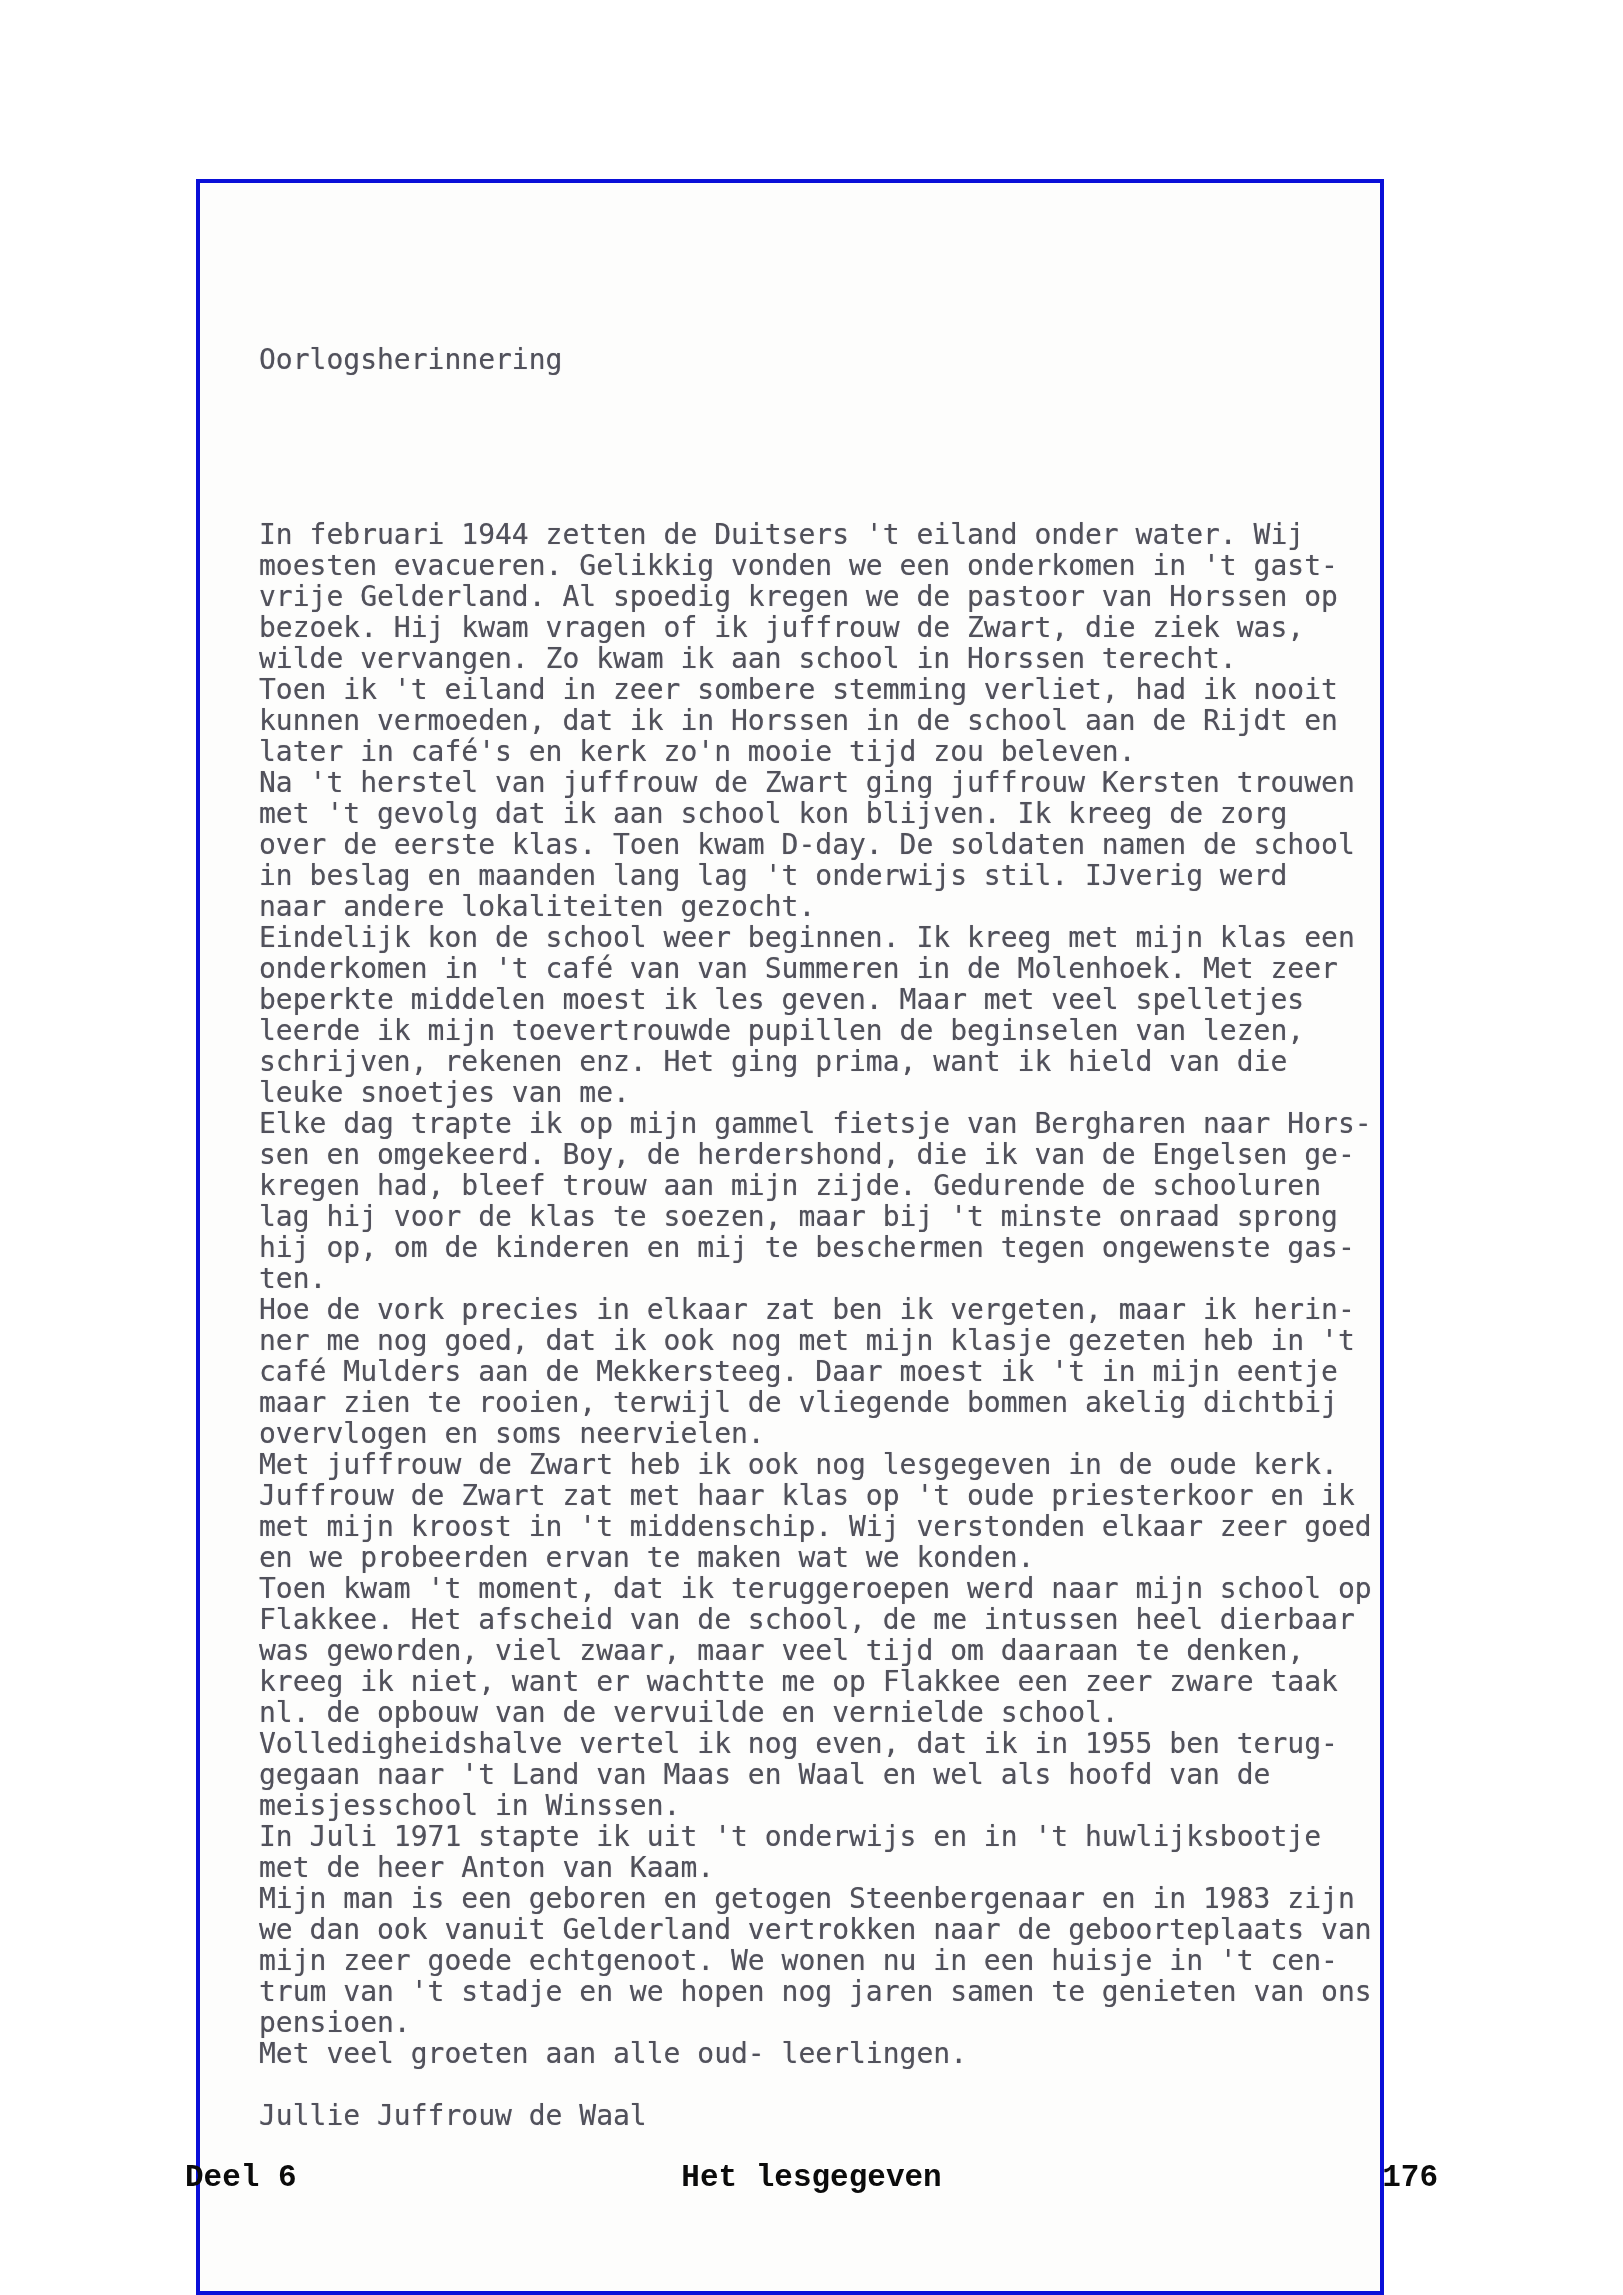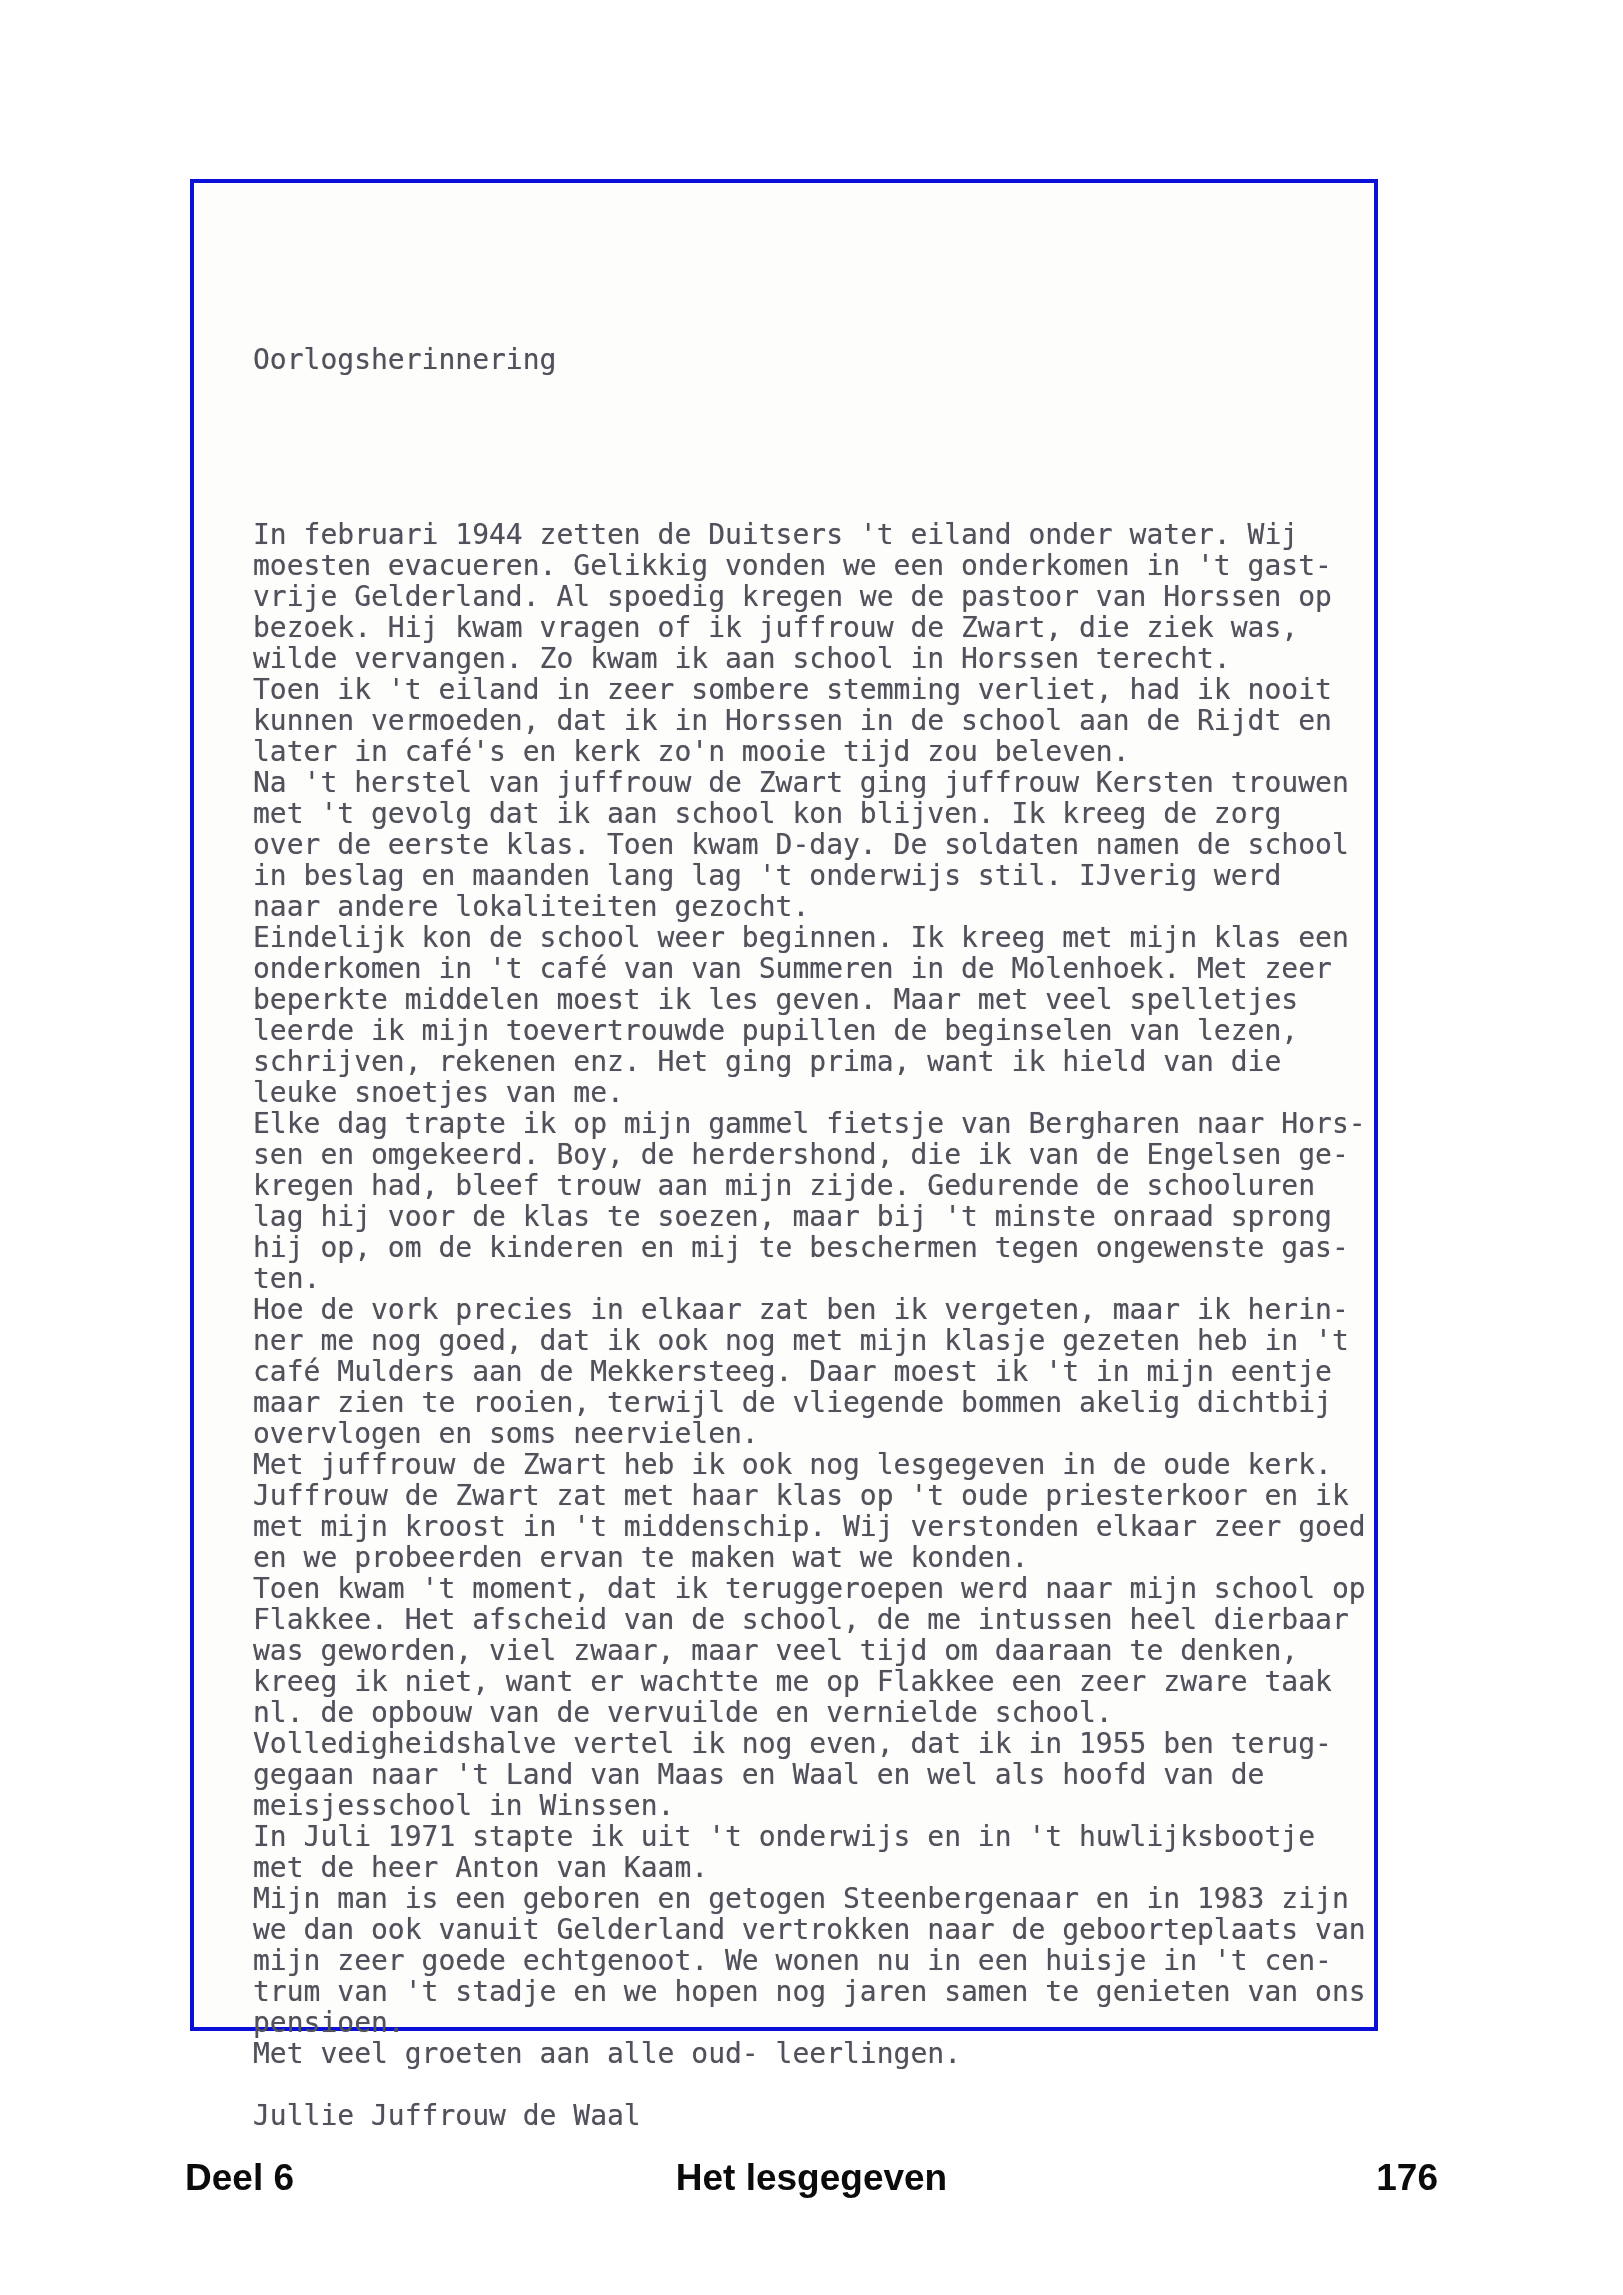--- a/index.html
+++ b/index.html
@@ -10,24 +10,24 @@
   .page {
     position: relative;
     width: 1623px;
     height: 2295px;
     background: #ffffff;
     overflow: hidden;
     font-family: "DejaVu Sans Mono", monospace;
   }
   .frame {
     position: absolute;
-    left: 190px;
+    left: 196px;
     top: 179px;
     width: 1188px;
-    height: 1852px;
+    height: 2116px;
     box-sizing: border-box;
     border: 4.6px solid #0a10d8;
     background: #fdfdfc;
     text-decoration: underline;
   }
   .textblock {
     position: absolute;
     left: 59px;
     top: 99px;
     width: 1112px;
@@ -46,23 +46,23 @@
     margin-top: 82px;
   }
   .line {
     min-height: 31px;
     white-space: pre;
   }
   .footer-item {
     position: absolute;
     top: 2159px;
     color: #0b0b0b;
-    font-family: Liberation Sans, sans-serif;
+    font-family: Liberation Mono, monospace;
     font-weight: bold;
-    font-size: 37px;
+    font-size: 31px;
     line-height: 37px;
     white-space: nowrap;
   }
   .footer-left  { left: 185px; }
   .footer-center{ left: 50%; transform: translateX(-50%); }
   .footer-right { right: 185px; }
 </style>
 </head>
 <body>
 

